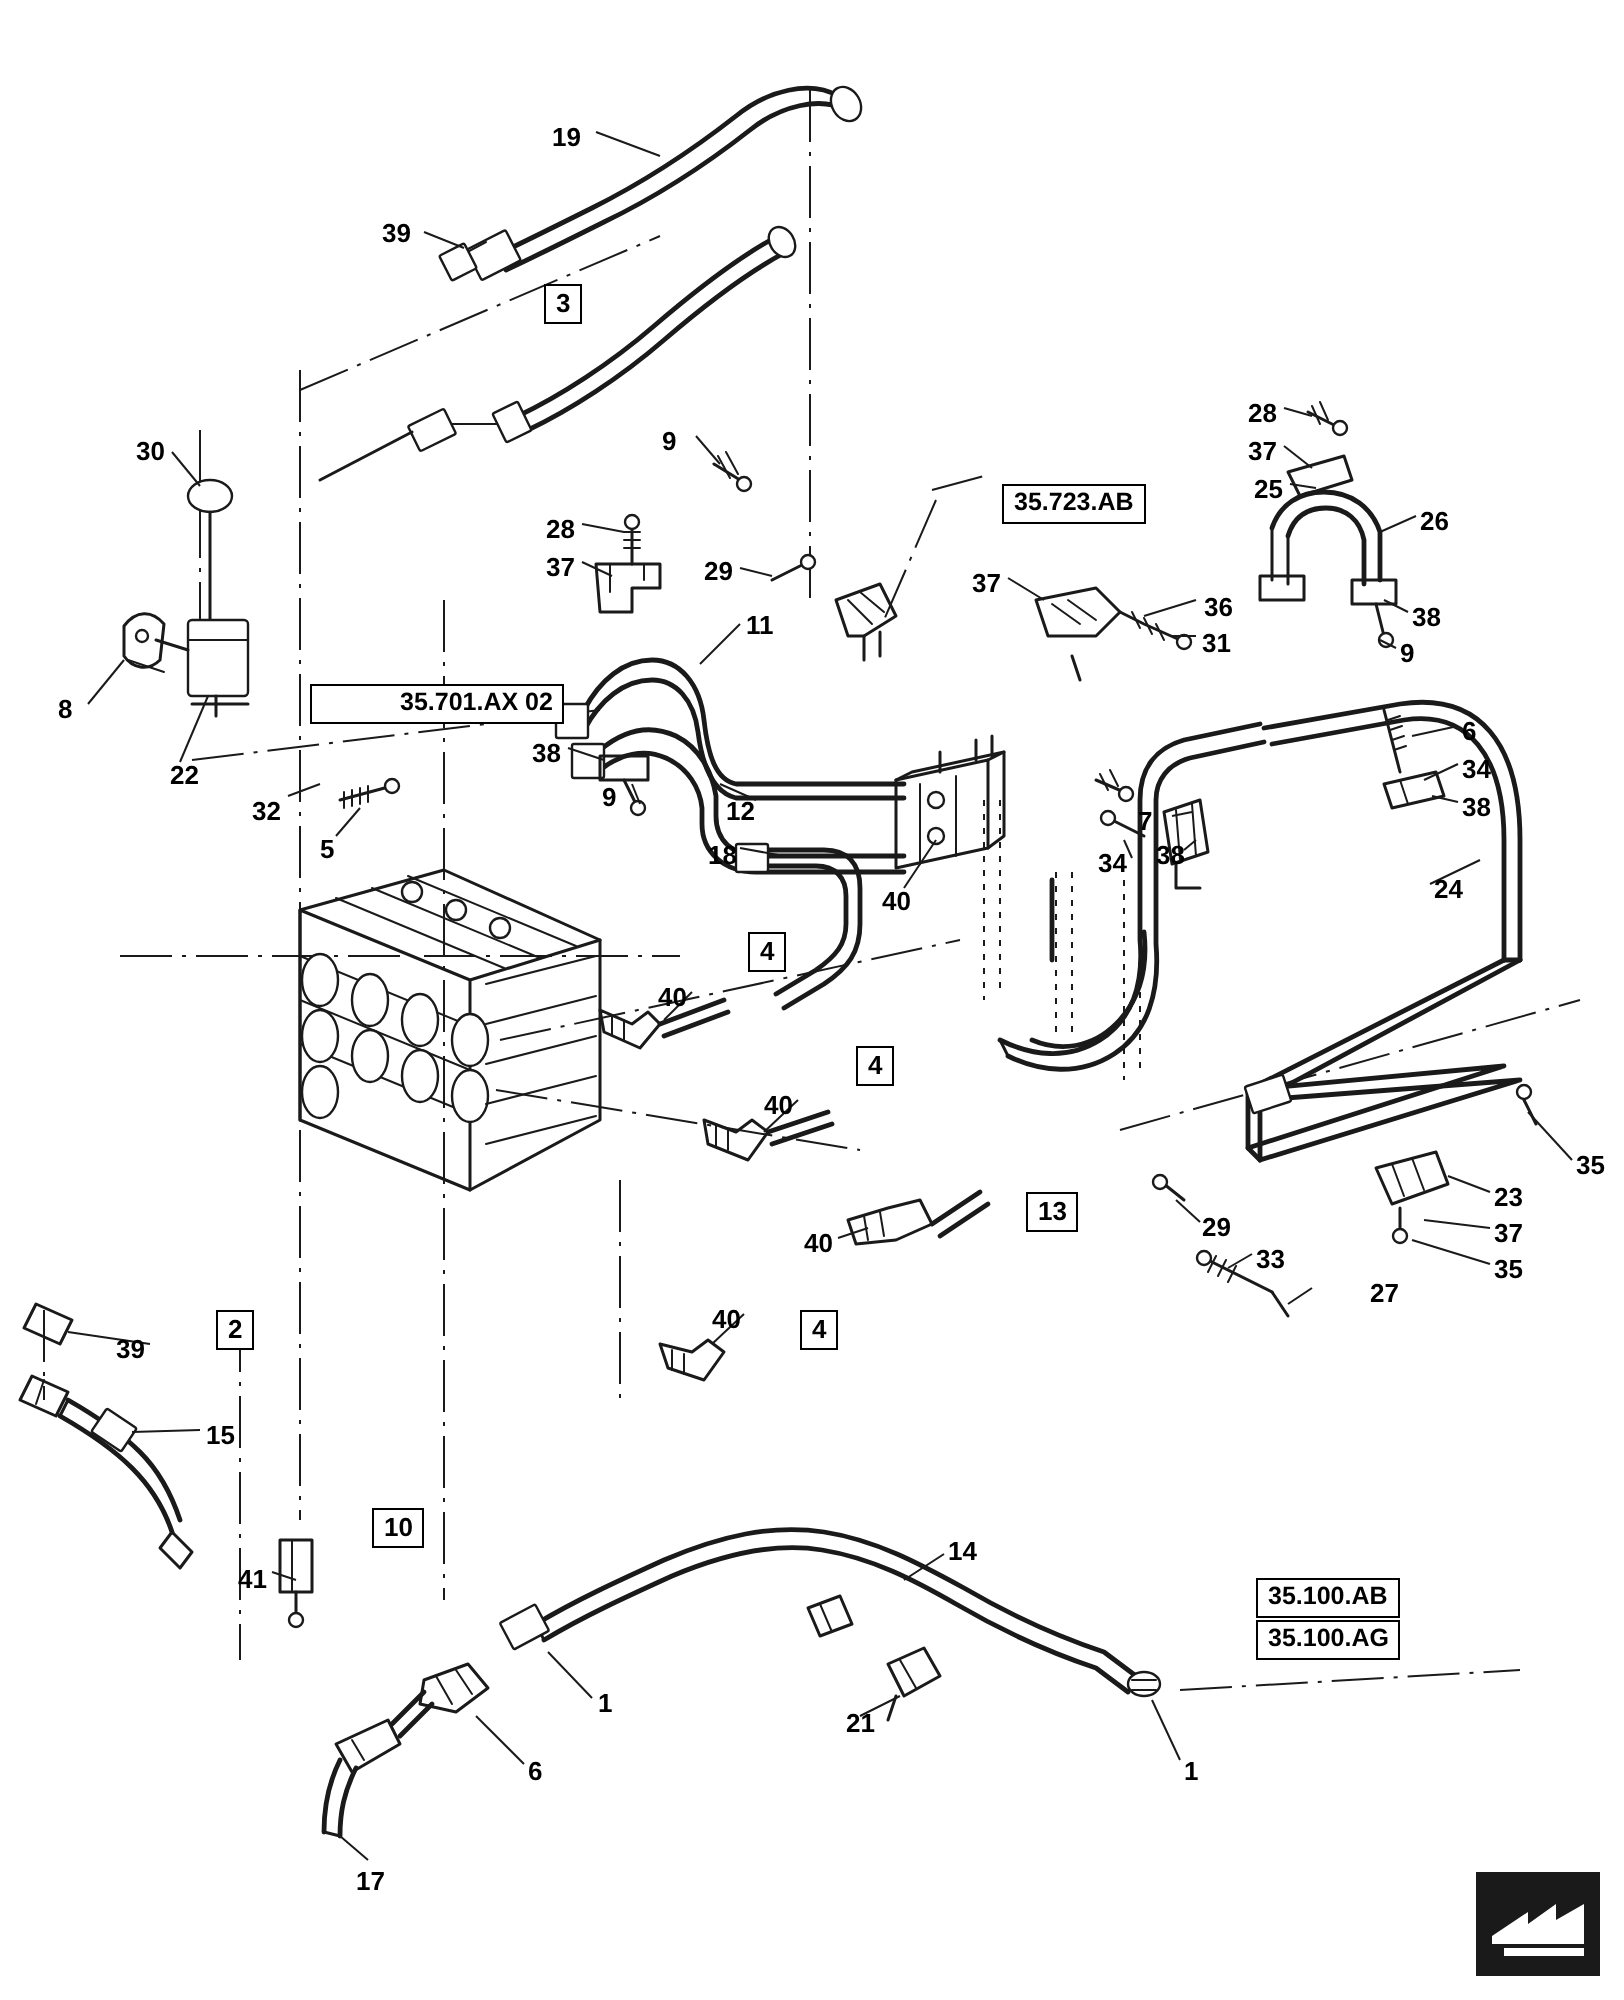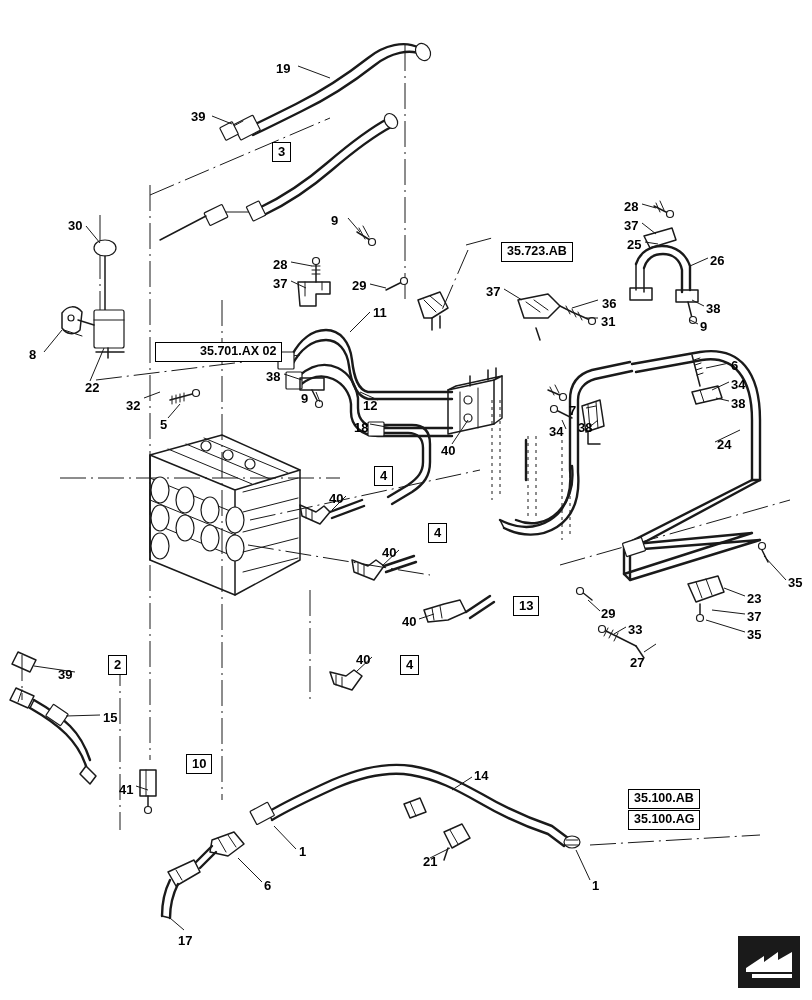--- a/index.html
+++ b/index.html
@@ -472,21 +472,21 @@
   <div class="lbl" style="left:578px; top:421px;">38</div>
   <div class="lbl" style="left:329px; top:492px;">40</div>
   <div class="lbl" style="left:382px; top:546px;">40</div>
   <div class="lbl" style="left:788px; top:576px;">35</div>
   <div class="lbl" style="left:747px; top:592px;">23</div>
   <div class="lbl" style="left:747px; top:610px;">37</div>
   <div class="lbl" style="left:402px; top:615px;">40</div>
   <div class="lbl" style="left:601px; top:607px;">29</div>
   <div class="lbl" style="left:747px; top:628px;">35</div>
   <div class="lbl" style="left:628px; top:623px;">33</div>
-  <div class="lbl" style="left:630px; top:640px;margin-top:16px;">27</div>
+  <div class="lbl" style="left:685px; top:640px;">27</div>
   <div class="lbl" style="left:58px; top:668px;">39</div>
   <div class="lbl" style="left:356px; top:653px;">40</div>
   <div class="lbl" style="left:103px; top:711px;">15</div>
   <div class="lbl" style="left:119px; top:783px;">41</div>
   <div class="lbl" style="left:474px; top:769px;">14</div>
   <div class="lbl" style="left:299px; top:845px;">1</div>
   <div class="lbl" style="left:423px; top:855px;">21</div>
   <div class="lbl" style="left:264px; top:879px;">6</div>
   <div class="lbl" style="left:592px; top:879px;">1</div>
   <div class="lbl" style="left:178px; top:934px;">17</div>

